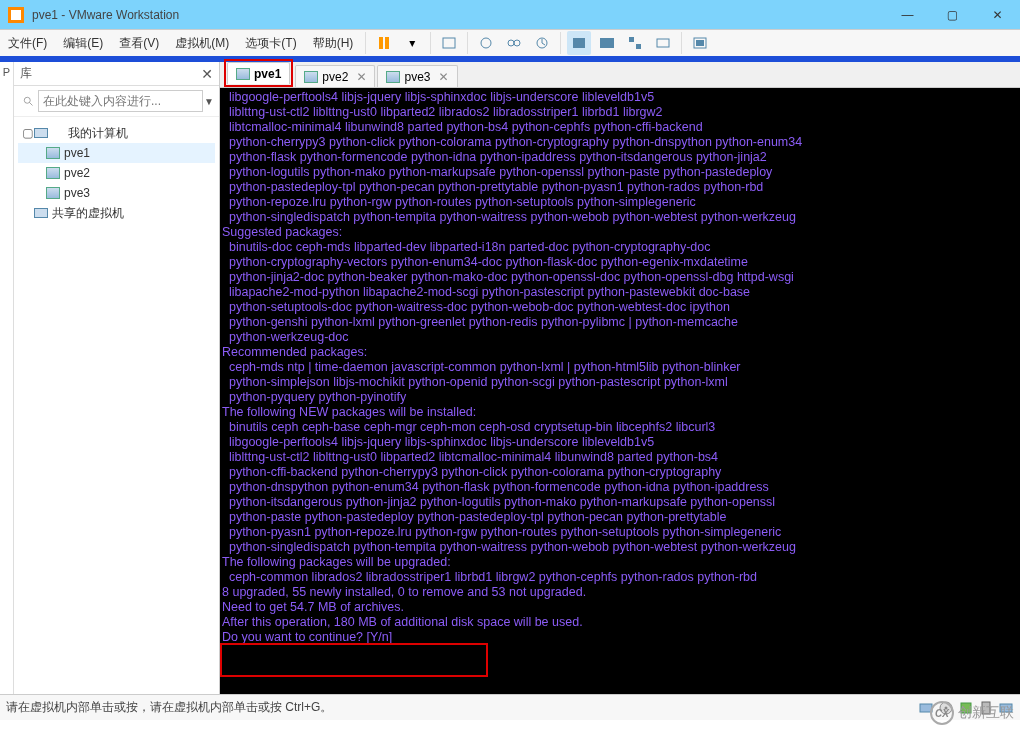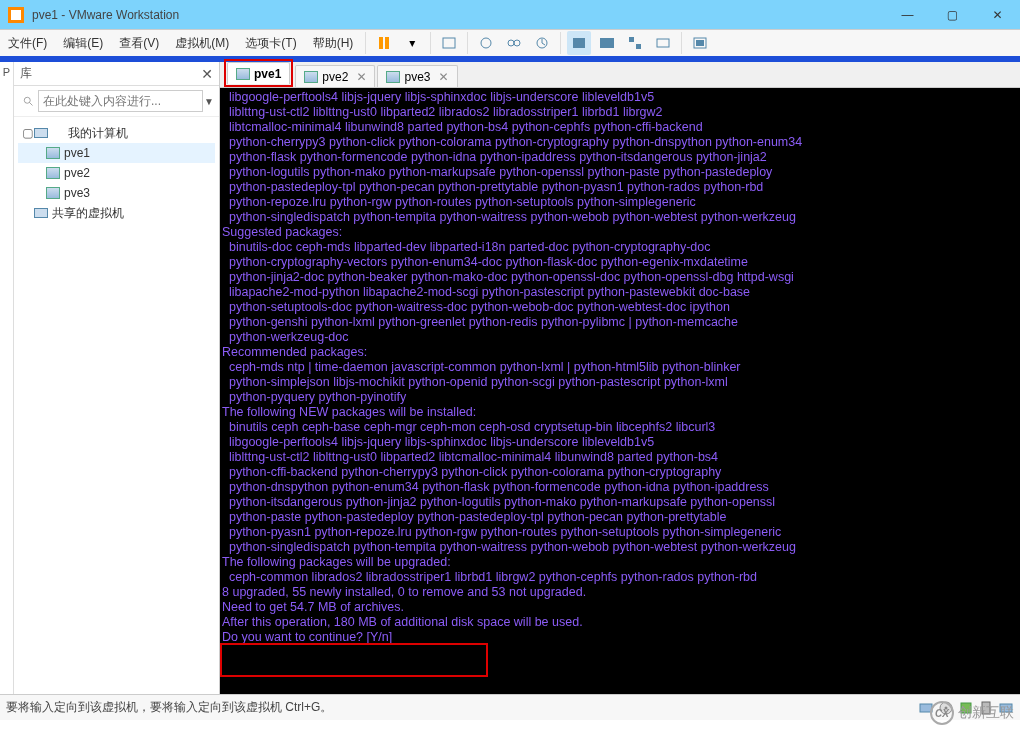--- a/index.html
+++ b/index.html
@@ -233,21 +233,21 @@
 The following packages will be upgraded:
   ceph-common librados2 libradosstriper1 librbd1 librgw2 python-cephfs python-rados python-rbd
 8 upgraded, 55 newly installed, 0 to remove and 53 not upgraded.
 Need to get 54.7 MB of archives.
 After this operation, 180 MB of additional disk space will be used.
 Do you want to continue? [Y/n]</div><div class="hl-box" style="left:0px; top:555px; width:268px; height:34px;"></div></div>
   </div>
 </div>
 
 <div class="statusbar">
-  <span>要将输入定向到该虚拟机，要将输入定向到该虚拟机 Ctrl+G。</span>
+  <span>请在虚拟机内部单击或按，请在虚拟机内部单击或按 Ctrl+G。</span>
   <div class="right">
     <svg class="sb-ic" viewBox="0 0 16 16">
         <rect x="2" y="4" width="12" height="8" fill="#9bd" stroke="#58a"></rect>
       </svg>
     <svg class="sb-ic" viewBox="0 0 16 16">
         <circle cx="8" cy="8" r="6" fill="#ddd" stroke="#888"></circle>
         <circle cx="8" cy="8" r="1.5" fill="#888"></circle>
       </svg>
     <svg class="sb-ic" viewBox="0 0 16 16">
         <rect x="3" y="3" width="10" height="10" fill="#7b5" stroke="#494"></rect>

